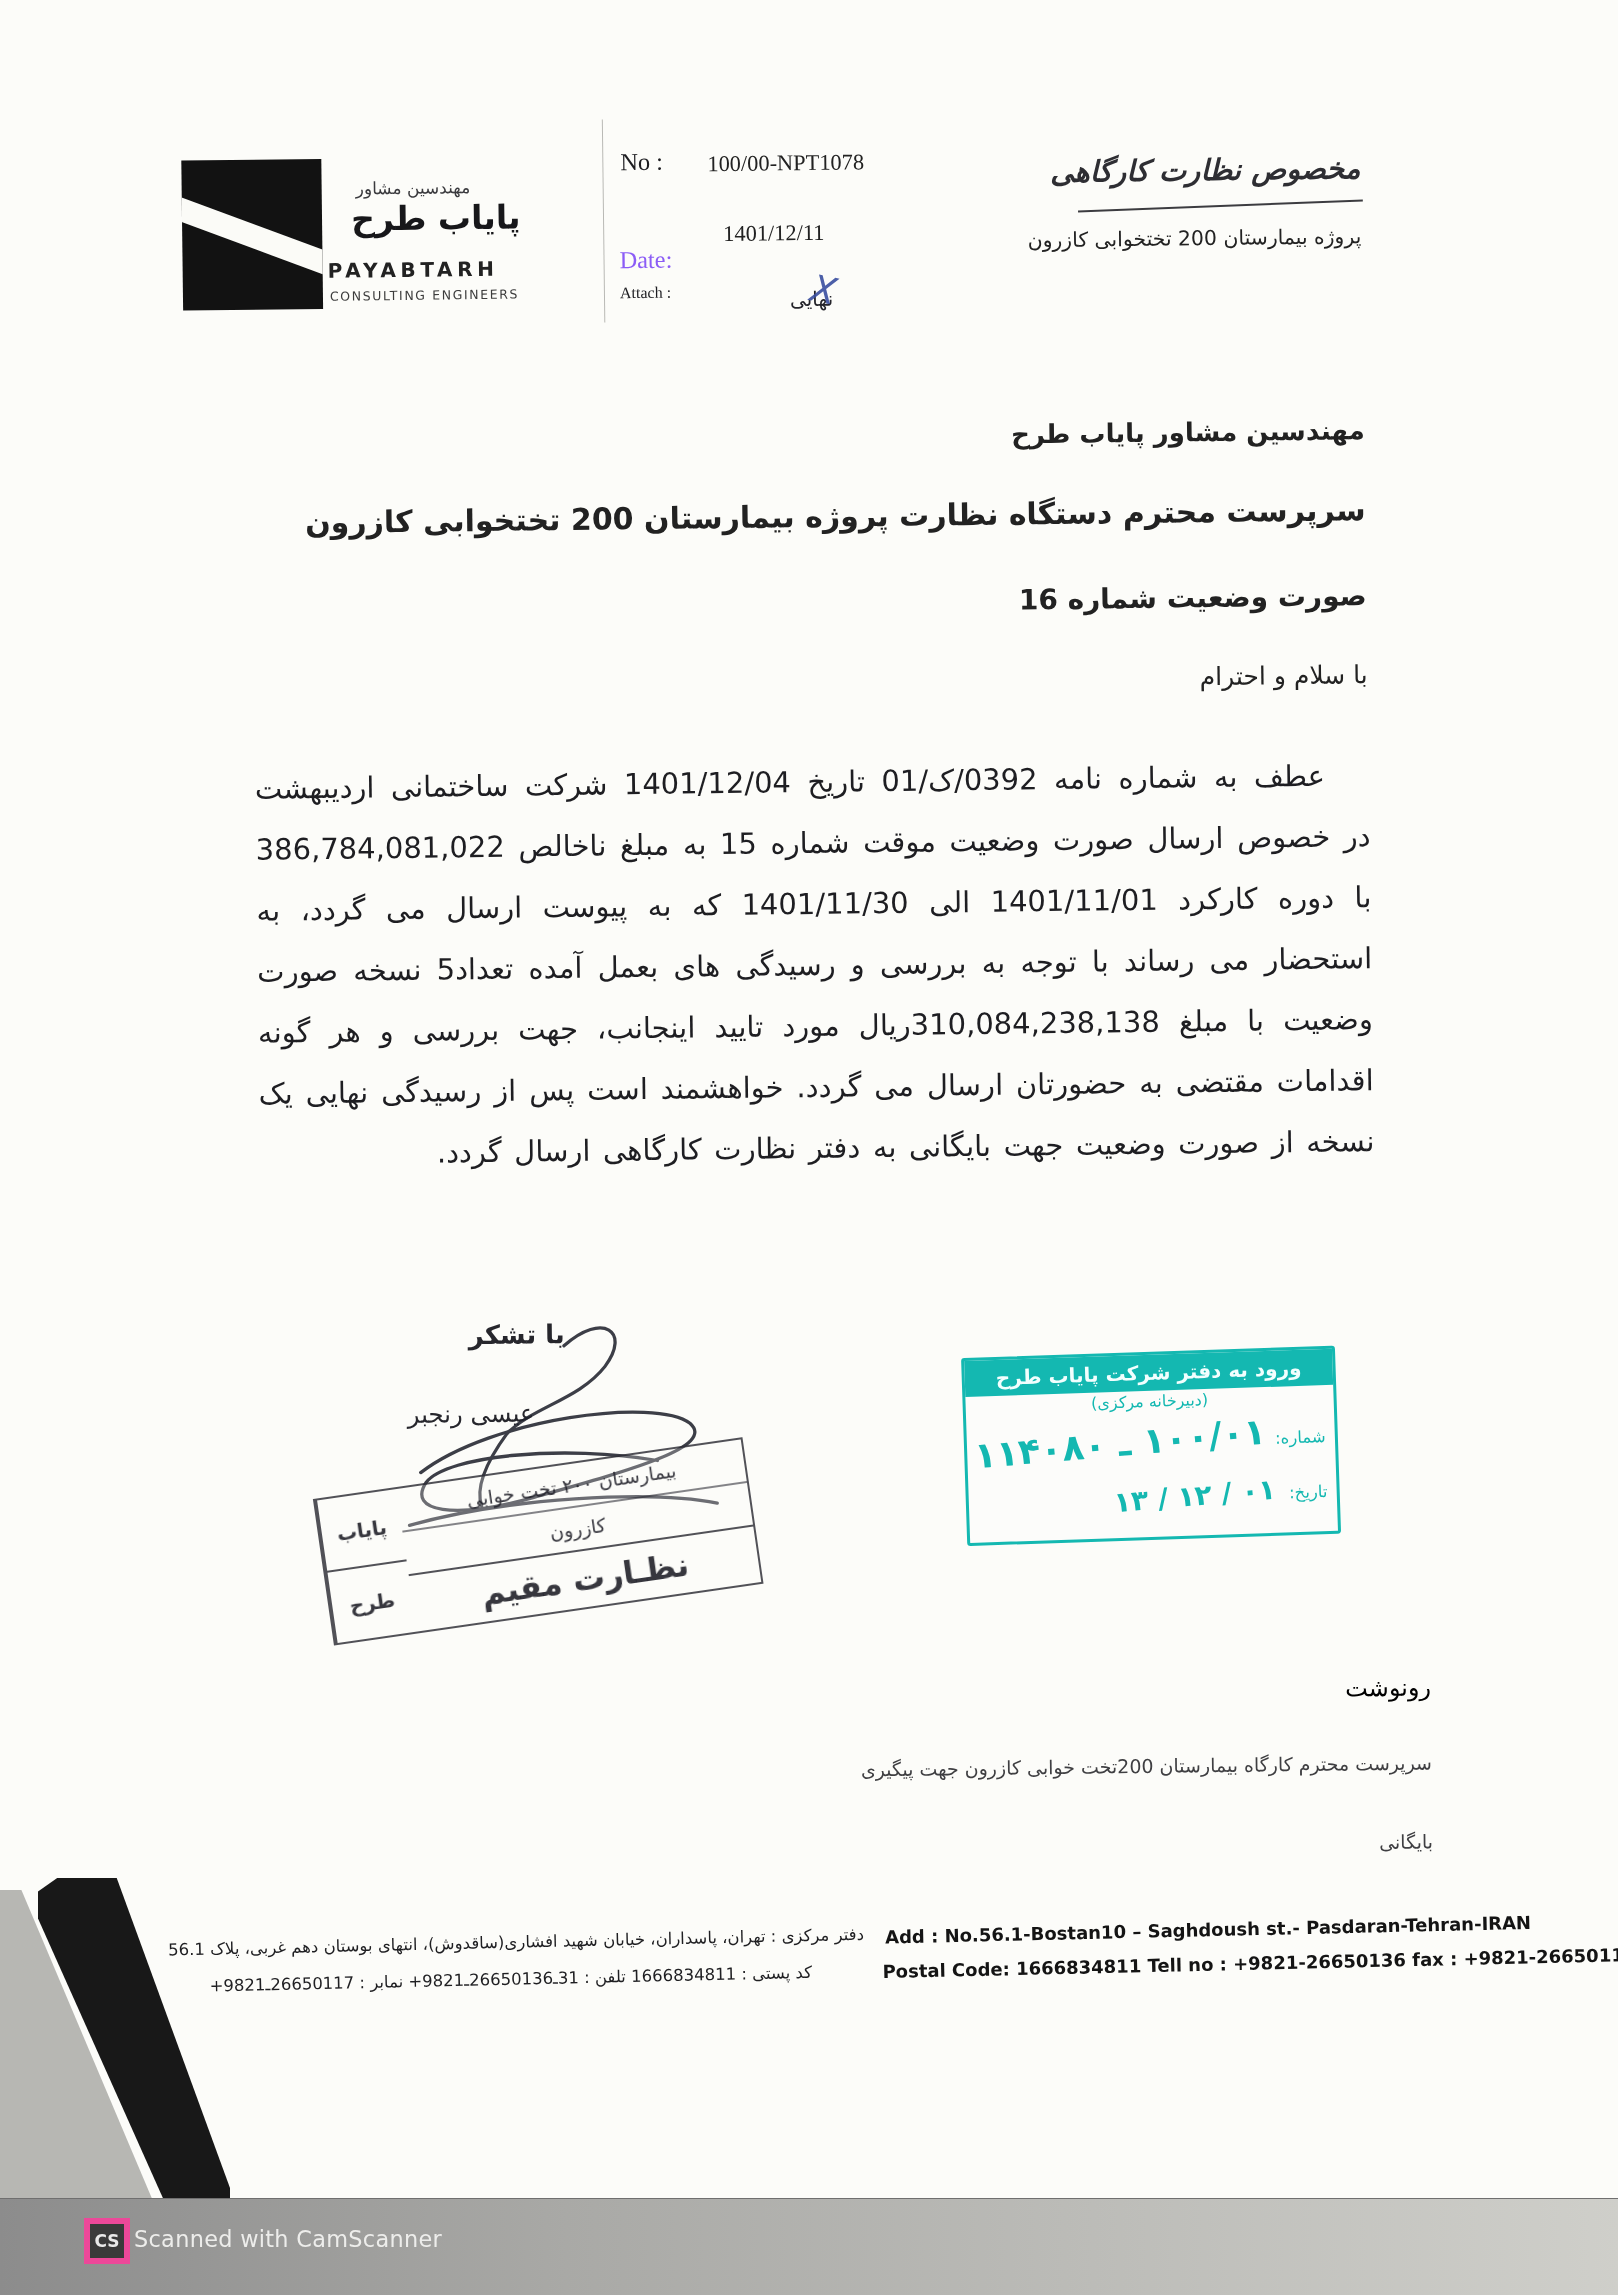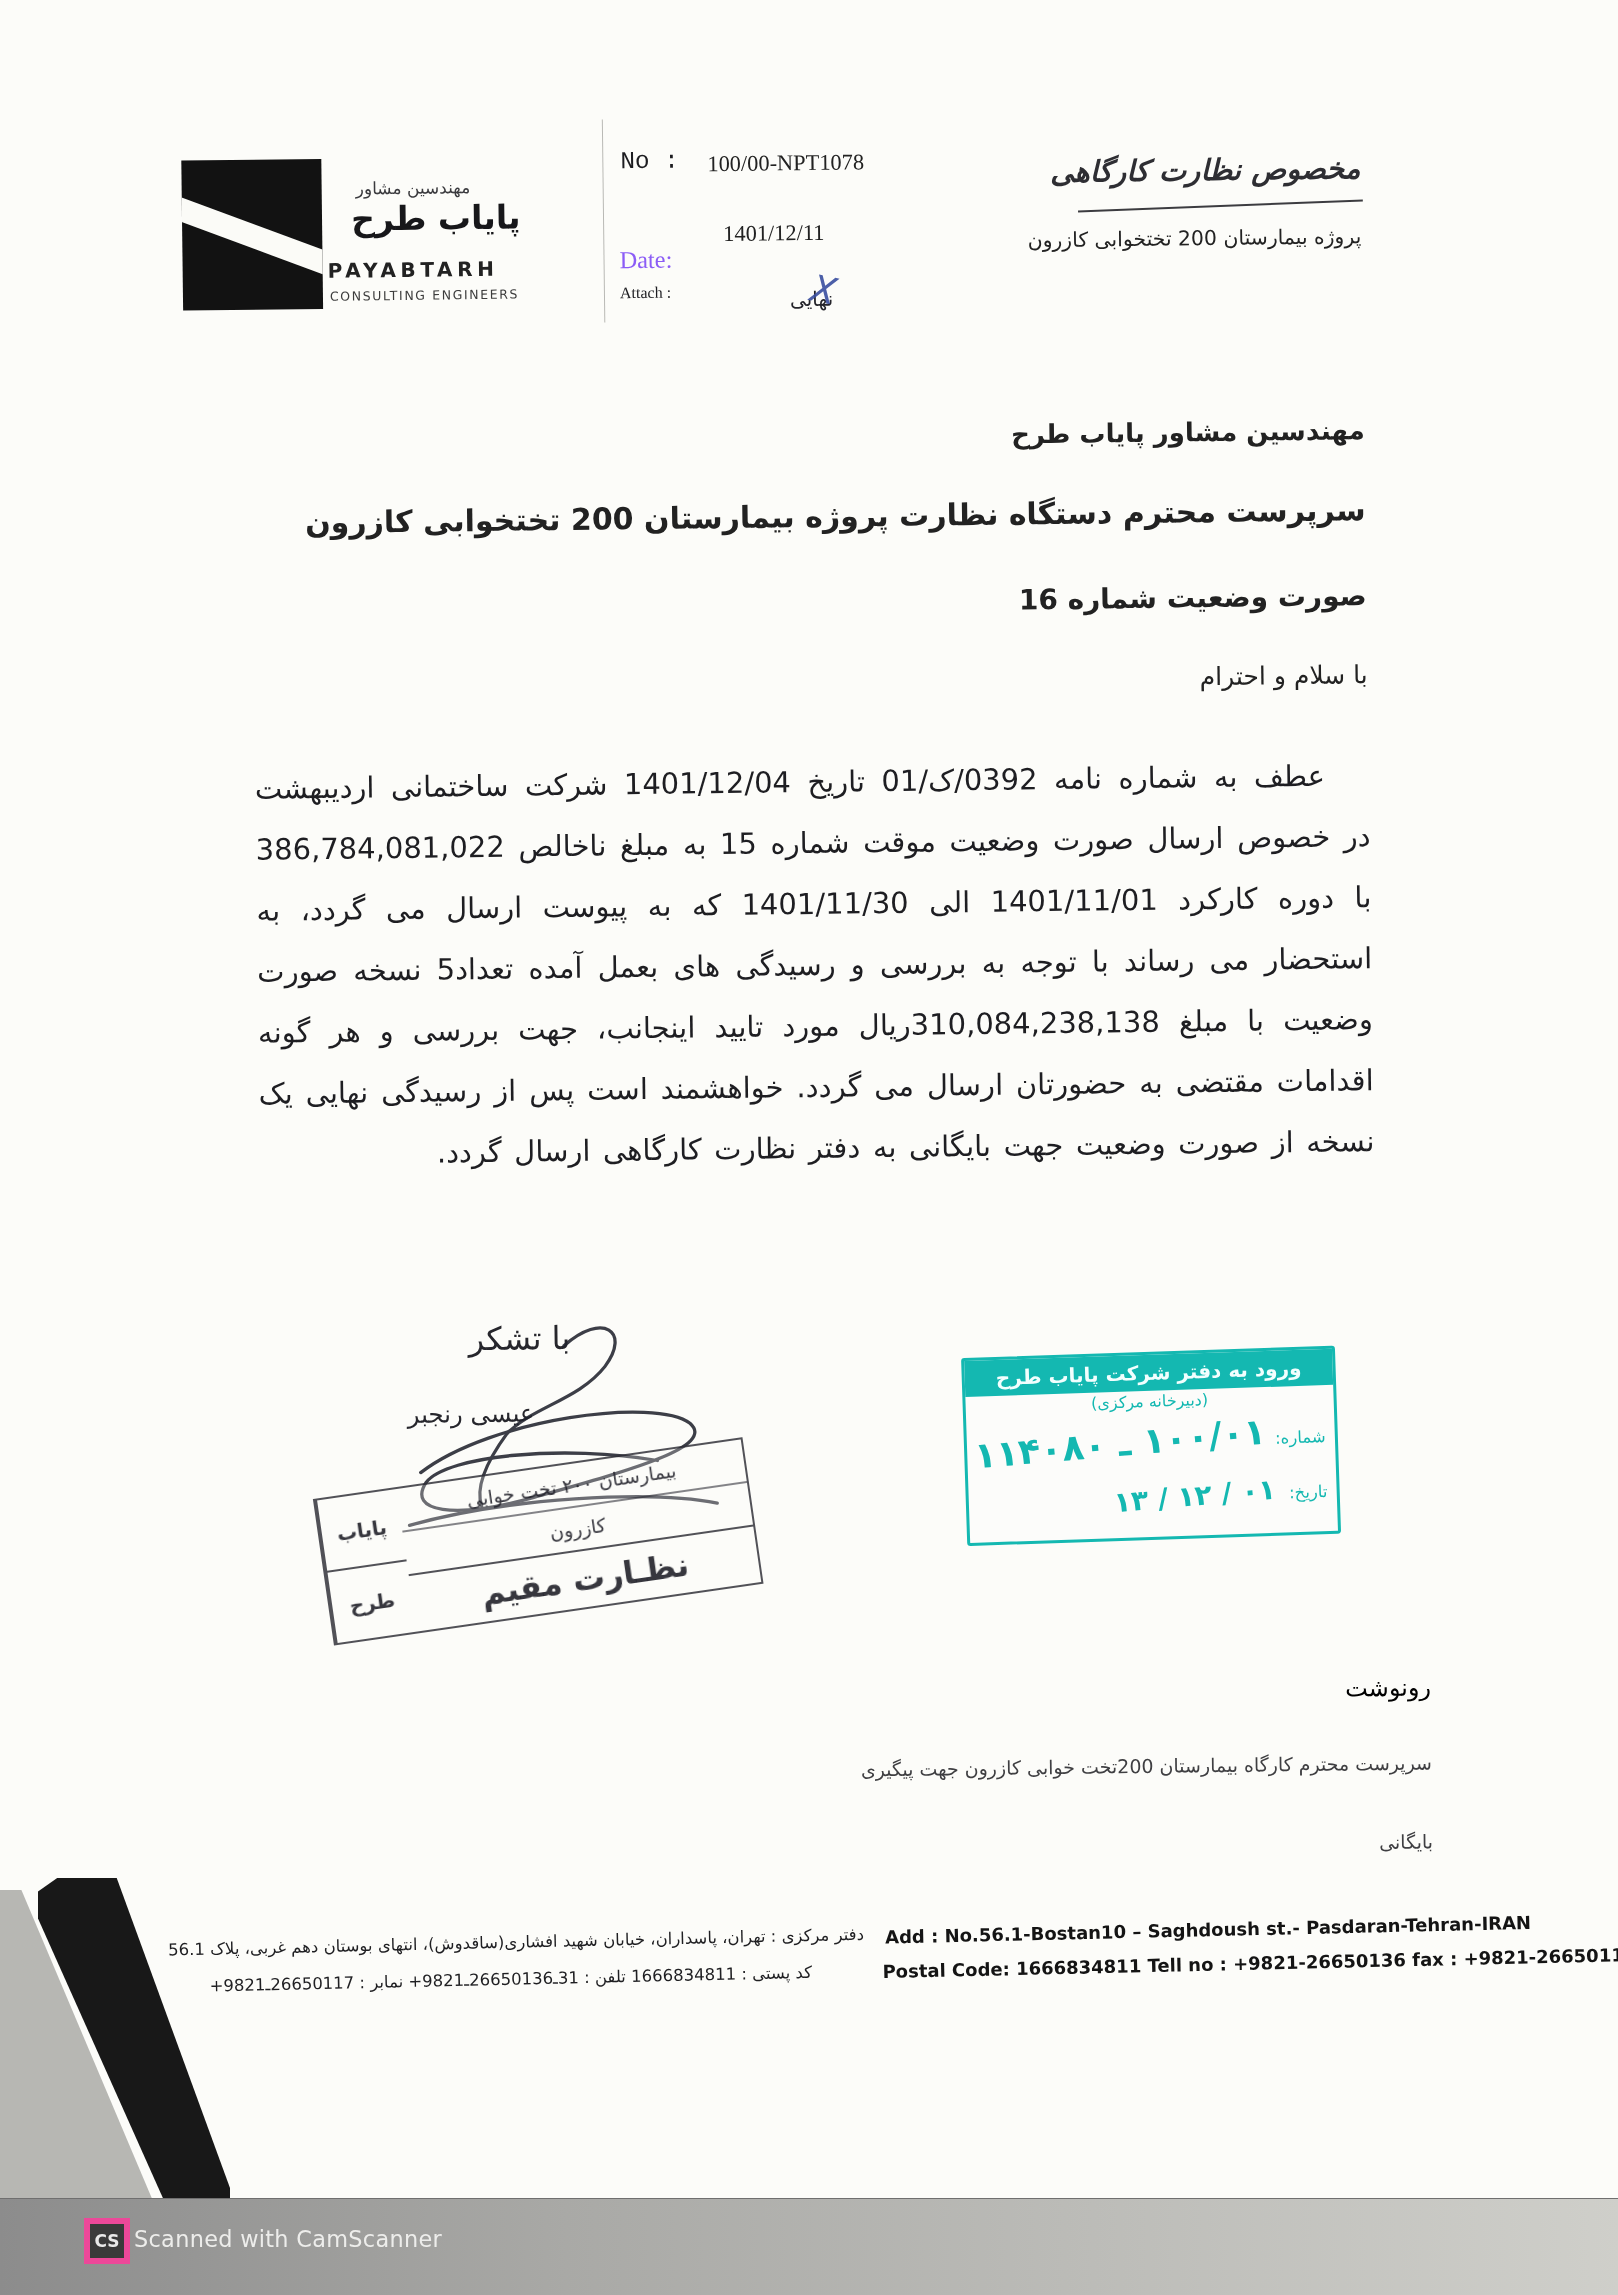--- a/index.html
+++ b/index.html
@@ -94,40 +94,40 @@
 
   <div class="abs" id="logo">
     <div class="stripe"></div>
   </div>
   <div class="abs fa nowrap" style="left:366px;top:173px;font-size:17px;color:#3a3a3e;">مهندسین مشاور</div>
   <div class="abs fa nowrap bold" style="left:361px;top:194px;font-size:33px;color:#17171a;">پایاب طرح</div>
   <div class="abs nowrap bold" style="left:337px;top:253px;font-size:20px;letter-spacing:4.6px;color:#222;">PAYABTARH</div>
   <div class="abs nowrap" style="left:339px;top:283px;font-size:12.5px;letter-spacing:1.6px;color:#3c3c3c;">CONSULTING ENGINEERS</div>
 
   <div class="abs vline" style="left:613px;top:117px;height:203px;"></div>
-  <div class="abs nowrap serif" style="left:631px;top:146px;font-size:24.4px;color:#1c1c20;font-family:Liberation Mono, monospace;">No :</div>
+  <div class="abs nowrap serif" style="left:631px;top:146px;font-size:24.4px;color:#1c1c20;">No :</div>
   <div class="abs nowrap serif" style="left:718px;top:150px;font-size:22.4px;color:#222;">100/00-NPT1078</div>
   <div class="abs nowrap serif" style="left:629px;top:216px;font-size:24.4px;color:#8b5cf6;margin-top:28px;">Date:</div>
   <div class="abs nowrap serif" style="left:733px;top:220px;font-size:22.4px;color:#222;">1401/12/11</div>
   <div class="abs nowrap serif" style="left:629px;top:282px;font-size:16px;color:#1c1c20;">Attach :</div>
   <div class="abs nowrap fa" style="left:799px;top:287px;font-size:20px;color:#24242a;">نهایی</div>
   <div class="abs nowrap" style="left:820px;top:269px;font-size:37px;color:#3a4fa0;font-style:italic;transform:rotate(12deg);opacity:.9;">X</div>
 
   <div class="abs fa nowrap bold" style="left:1081px;top:158px;width:290px;text-align:right;font-size:29px;font-style:italic;color:#2e2e33;">مخصوص نظارت کارگاهی</div>
   <div class="abs underline-swoosh" style="left:1088px;top:210px;width:285px;"></div>
   <div class="abs fa nowrap" style="left:1073px;top:231px;width:298px;text-align:right;font-size:20.4px;color:#222;">پروژه بیمارستان 200 تختخوابی کازرون</div>
 
   <div class="abs fa nowrap bold letter-line" style="top:422px;font-size:26px;">مهندسین مشاور پایاب طرح</div>
   <div class="abs fa nowrap bold letter-line" style="top:499px;font-size:30px;">سرپرست محترم دستگاه نظارت پروژه بیمارستان 200 تختخوابی کازرون</div>
   <div class="abs fa nowrap bold letter-line" style="top:586px;font-size:28px;">صورت وضعیت شماره 16</div>
   <div class="abs fa nowrap letter-line" style="top:667px;font-size:25px;">با سلام و احترام</div>
 
   <div class="abs fa" id="body-par">عطف به شماره نامه 0392/ک/01 تاریخ 1401/12/04 شرکت ساختمانی اردیبهشت در خصوص ارسال صورت وضعیت موقت شماره 15 به مبلغ ناخالص 386,784,081,022 با دوره کارکرد 1401/11/01 الی 1401/11/30 که به پیوست ارسال می گردد، به استحضار می رساند با توجه به بررسی و رسیدگی های بعمل آمده تعداد5 نسخه صورت وضعیت با مبلغ 310,084,238,138ریال مورد تایید اینجانب، جهت بررسی و هر گونه اقدامات مقتضی به حضورتان ارسال می گردد. خواهشمند است پس از رسیدگی نهایی یک نسخه از صورت وضعیت جهت بایگانی به دفتر نظارت کارگاهی ارسال گردد.</div>
 
-  <div class="abs fa nowrap" style="left:465px;top:1316px;font-size:32px;color:#26262c;">با تشکر</div>
+  <div class="abs fa nowrap" style="left:465px;top:1316px;font-size:26px;color:#26262c;font-weight:bold;">با تشکر</div>
   <div class="abs fa nowrap" style="left:403px;top:1395px;font-size:24.4px;color:#26262c;">عیسی رنجبر</div>
   <svg class="abs" id="signature-svg" width="408" height="277" viewBox="0 0 620 420">
     <g fill="none" stroke="#22242e" stroke-width="5" stroke-linecap="round" opacity="0.88">
       <path d="M330 60 C 390 8 432 40 392 92 C 352 142 282 152 242 192"></path>
       <path d="M110 250 C 220 168 470 140 520 180 C 560 216 430 250 280 290 C 160 322 88 310 118 265 C 150 224 330 210 470 236"></path>
       <path d="M92 330 C 240 290 460 280 560 302"></path>
       <path d="M242 192 C 212 232 192 272 202 302"></path>
     </g>
   </svg>
 

